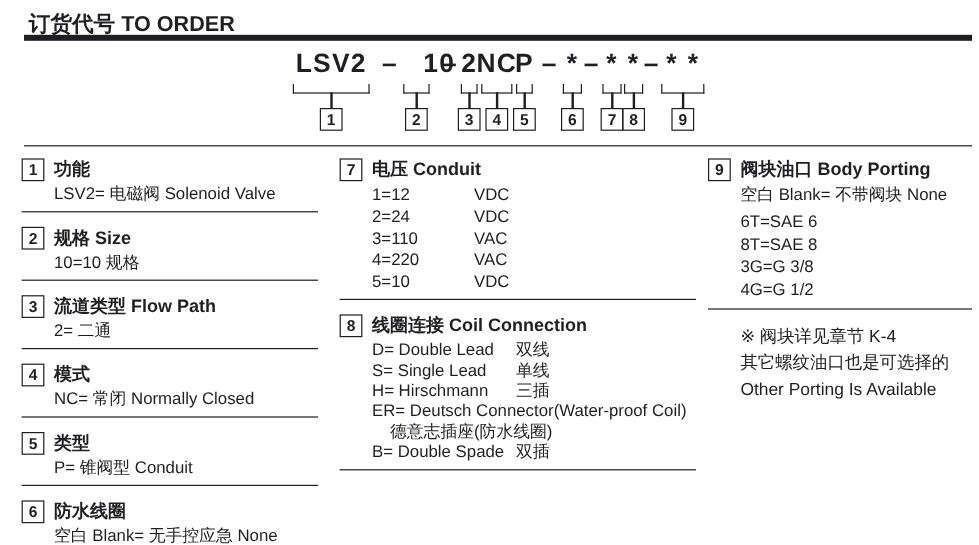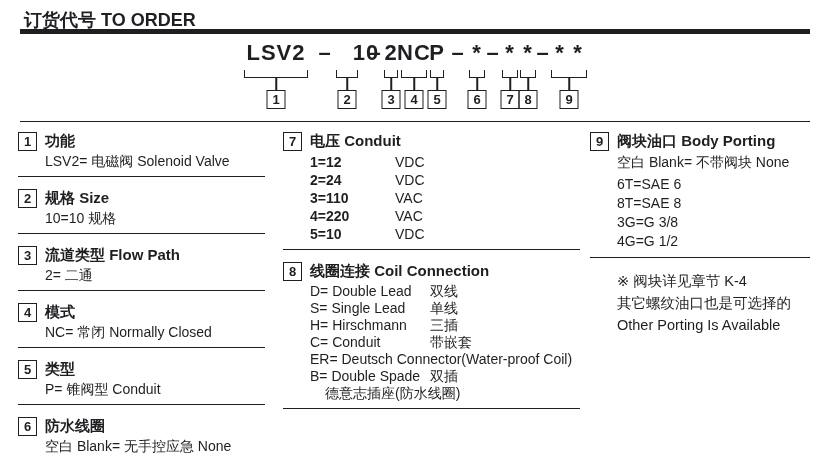--- a/index.html
+++ b/index.html
@@ -39,21 +39,21 @@
     flex:0 0 auto; width:19px; height:19px; box-sizing:border-box;
     border:1.5px solid #1f1f23; display:flex; align-items:center; justify-content:center;
     font-size:13px; font-weight:bold;
   }
   .ititle { font-size:15px; font-weight:bold; white-space:nowrap; }
   .ibody { margin-left:27px; font-size:14px; }
   .line  { line-height:17px; white-space:nowrap; }
   .line9 { line-height:19px; white-space:nowrap; }
   .divider { border-bottom:1.5px solid #1f1f23; margin:6px 0 12px 0; }
   .vrow { display:flex; line-height:18px; }
-  .vcode { width:85px;font-weight:bold; }
+  .vcode { width:85px; }
   .crow { position:relative; line-height:17px; white-space:nowrap; }
   .cz { position:absolute; left:120px; }
   .crow.indent { margin-left:15px; }
   .gap3 { margin-bottom:3px; }
   .note { margin-left:27px; font-size:14.5px; }
   .note .nline { line-height:22px; white-space:nowrap; }
 </style>
 </head>
 <body>
 
@@ -218,24 +218,23 @@
 
   <section>
     <div class="ihead">
       <span class="nbx">8</span>
       <span class="ititle">线圈连接 Coil Connection</span>
     </div>
     <div class="ibody">
       <div class="crow"><span>D= Double Lead</span><span class="cz">双线</span></div>
       <div class="crow"><span>S= Single Lead</span><span class="cz">单线</span></div>
       <div class="crow"><span>H= Hirschmann</span><span class="cz">三插</span></div>
-      <div class="crow"><span>C= Conduit</span><span class="cz">带嵌套</span></div>
       <div class="crow"><span>ER= Deutsch Connector(Water-proof Coil)</span></div>
+      <div class="crow indent"><span>德意志插座(防水线圈)</span></div>
       <div class="crow"><span>B= Double Spade</span><span class="cz">双插</span></div>
-      <div class="crow indent"><span>德意志插座(防水线圈)</span></div>
     </div>
     <div class="divider"></div>
   </section>
 </div>
 
 <div class="col" style="left:590px;width:220px">
   <section>
     <div class="ihead">
       <span class="nbx">9</span>
       <span class="ititle">阀块油口 Body Porting</span>

